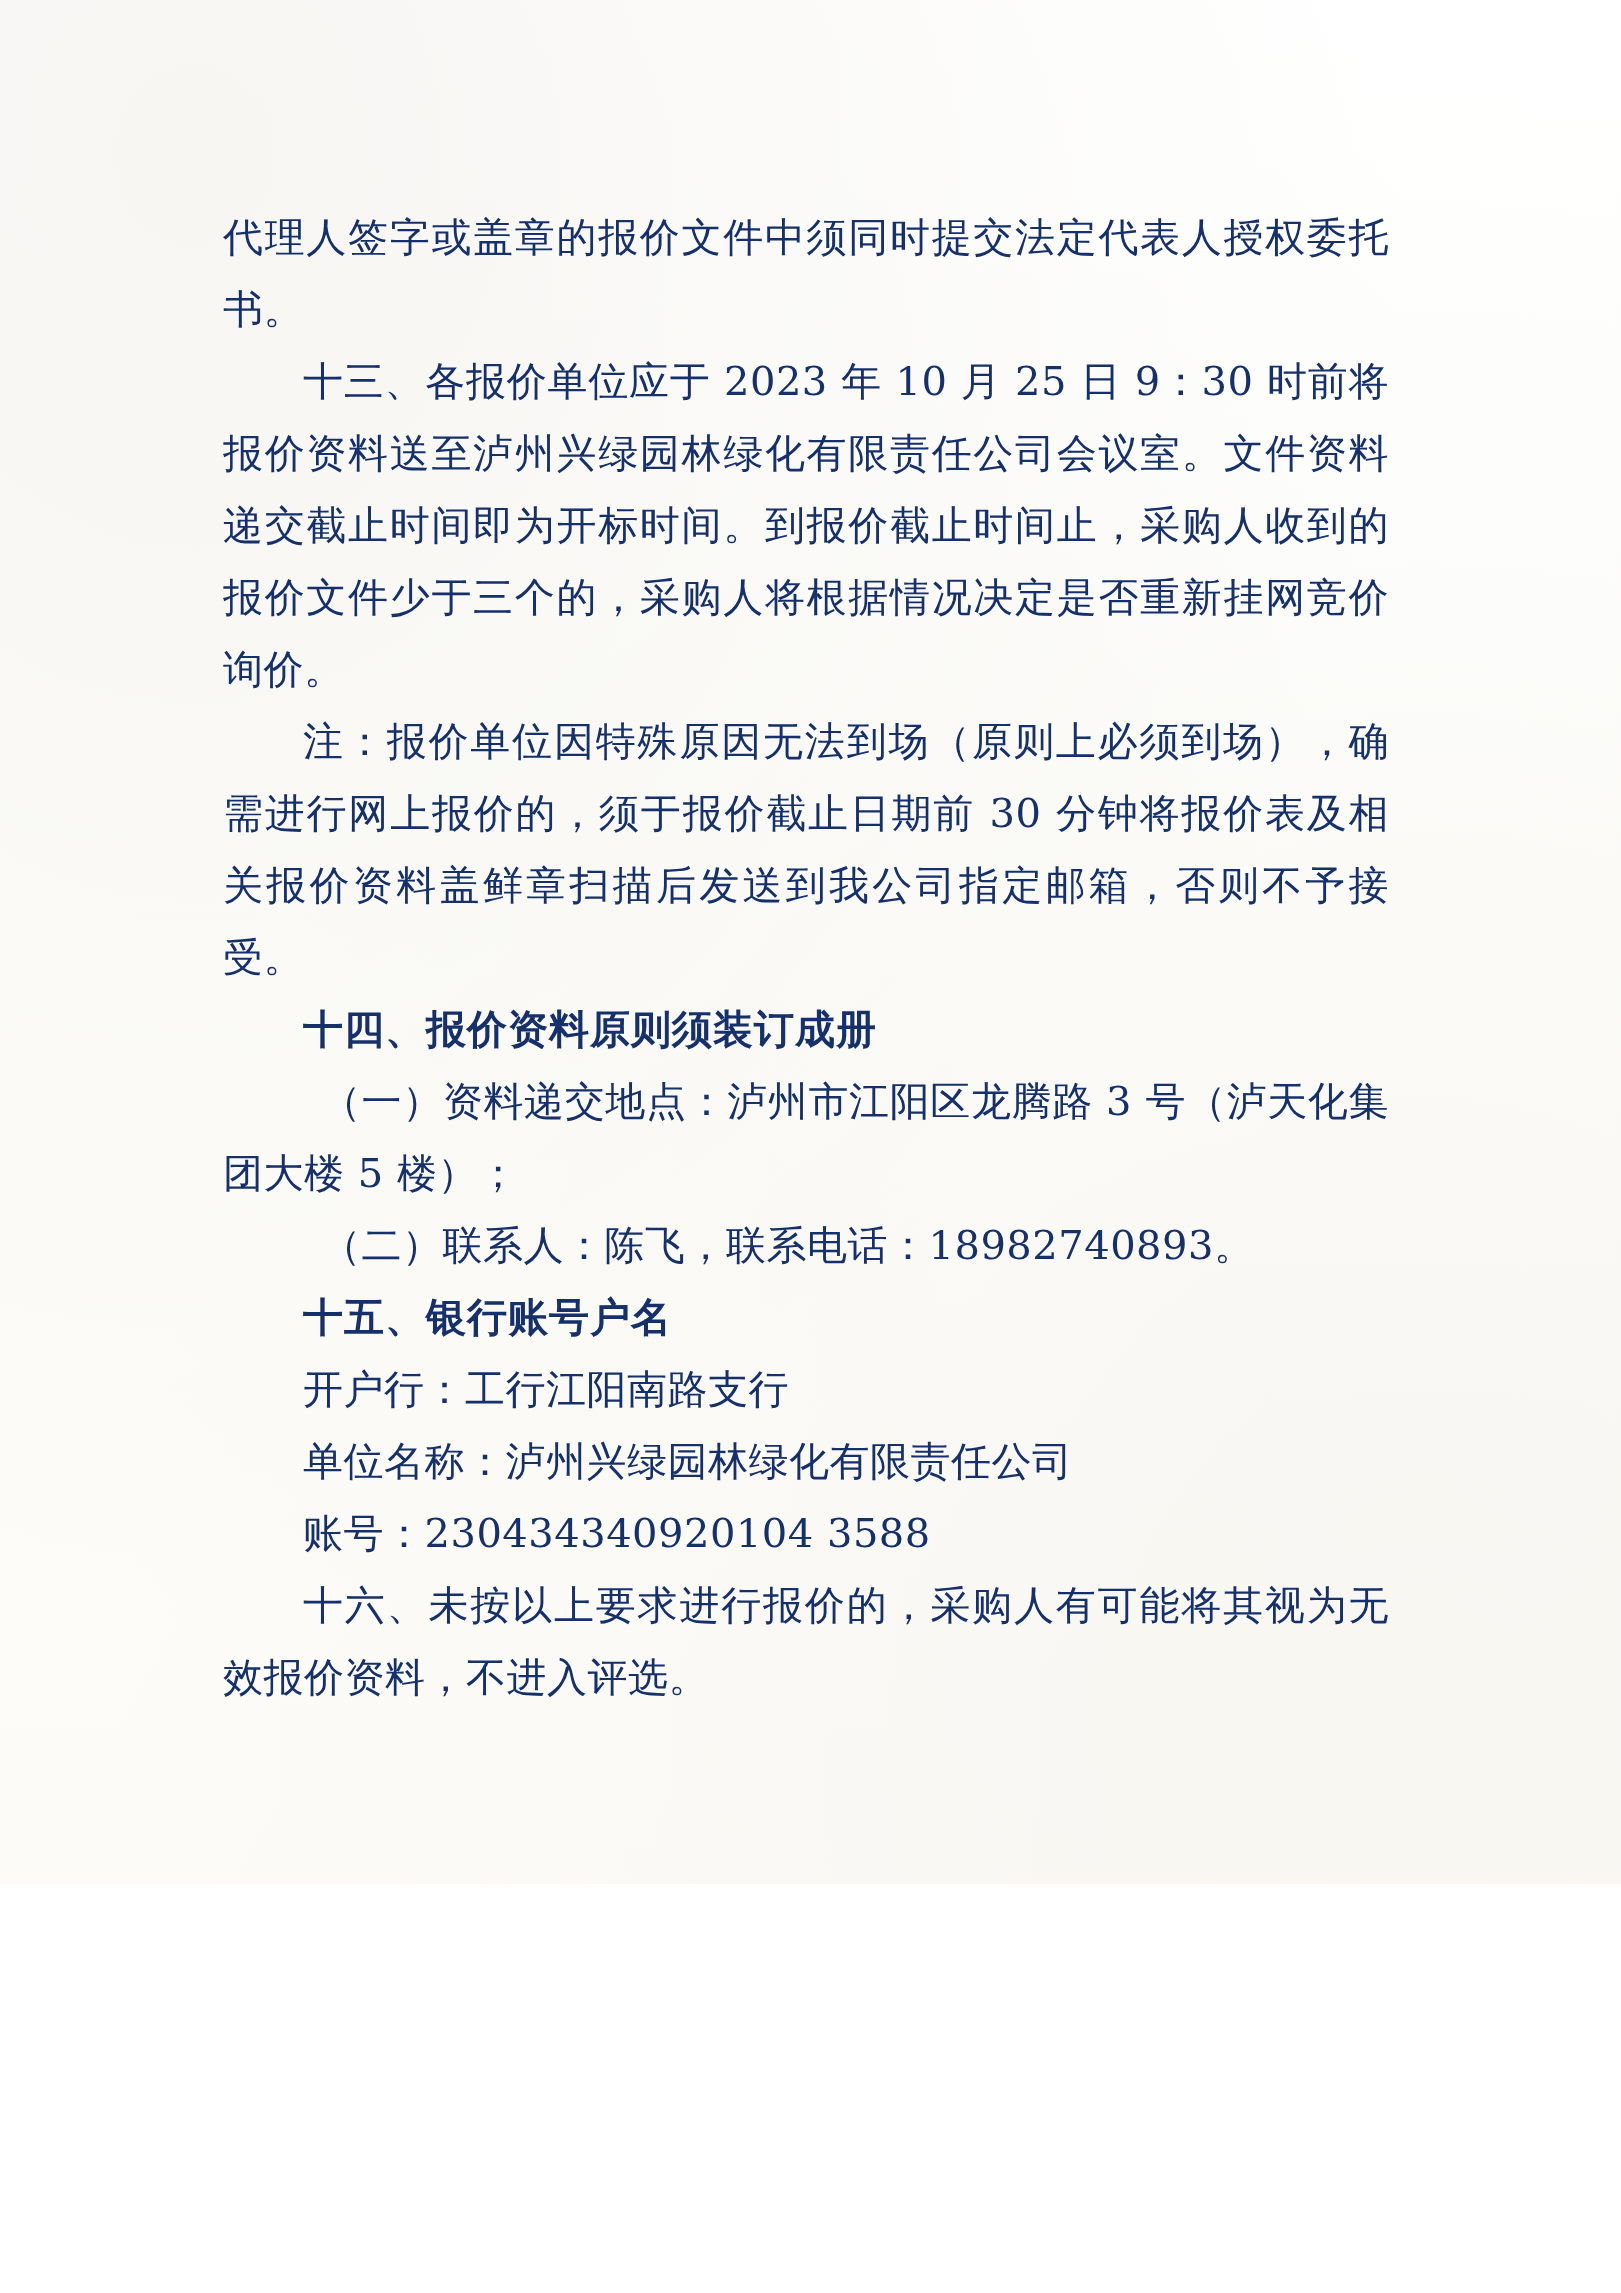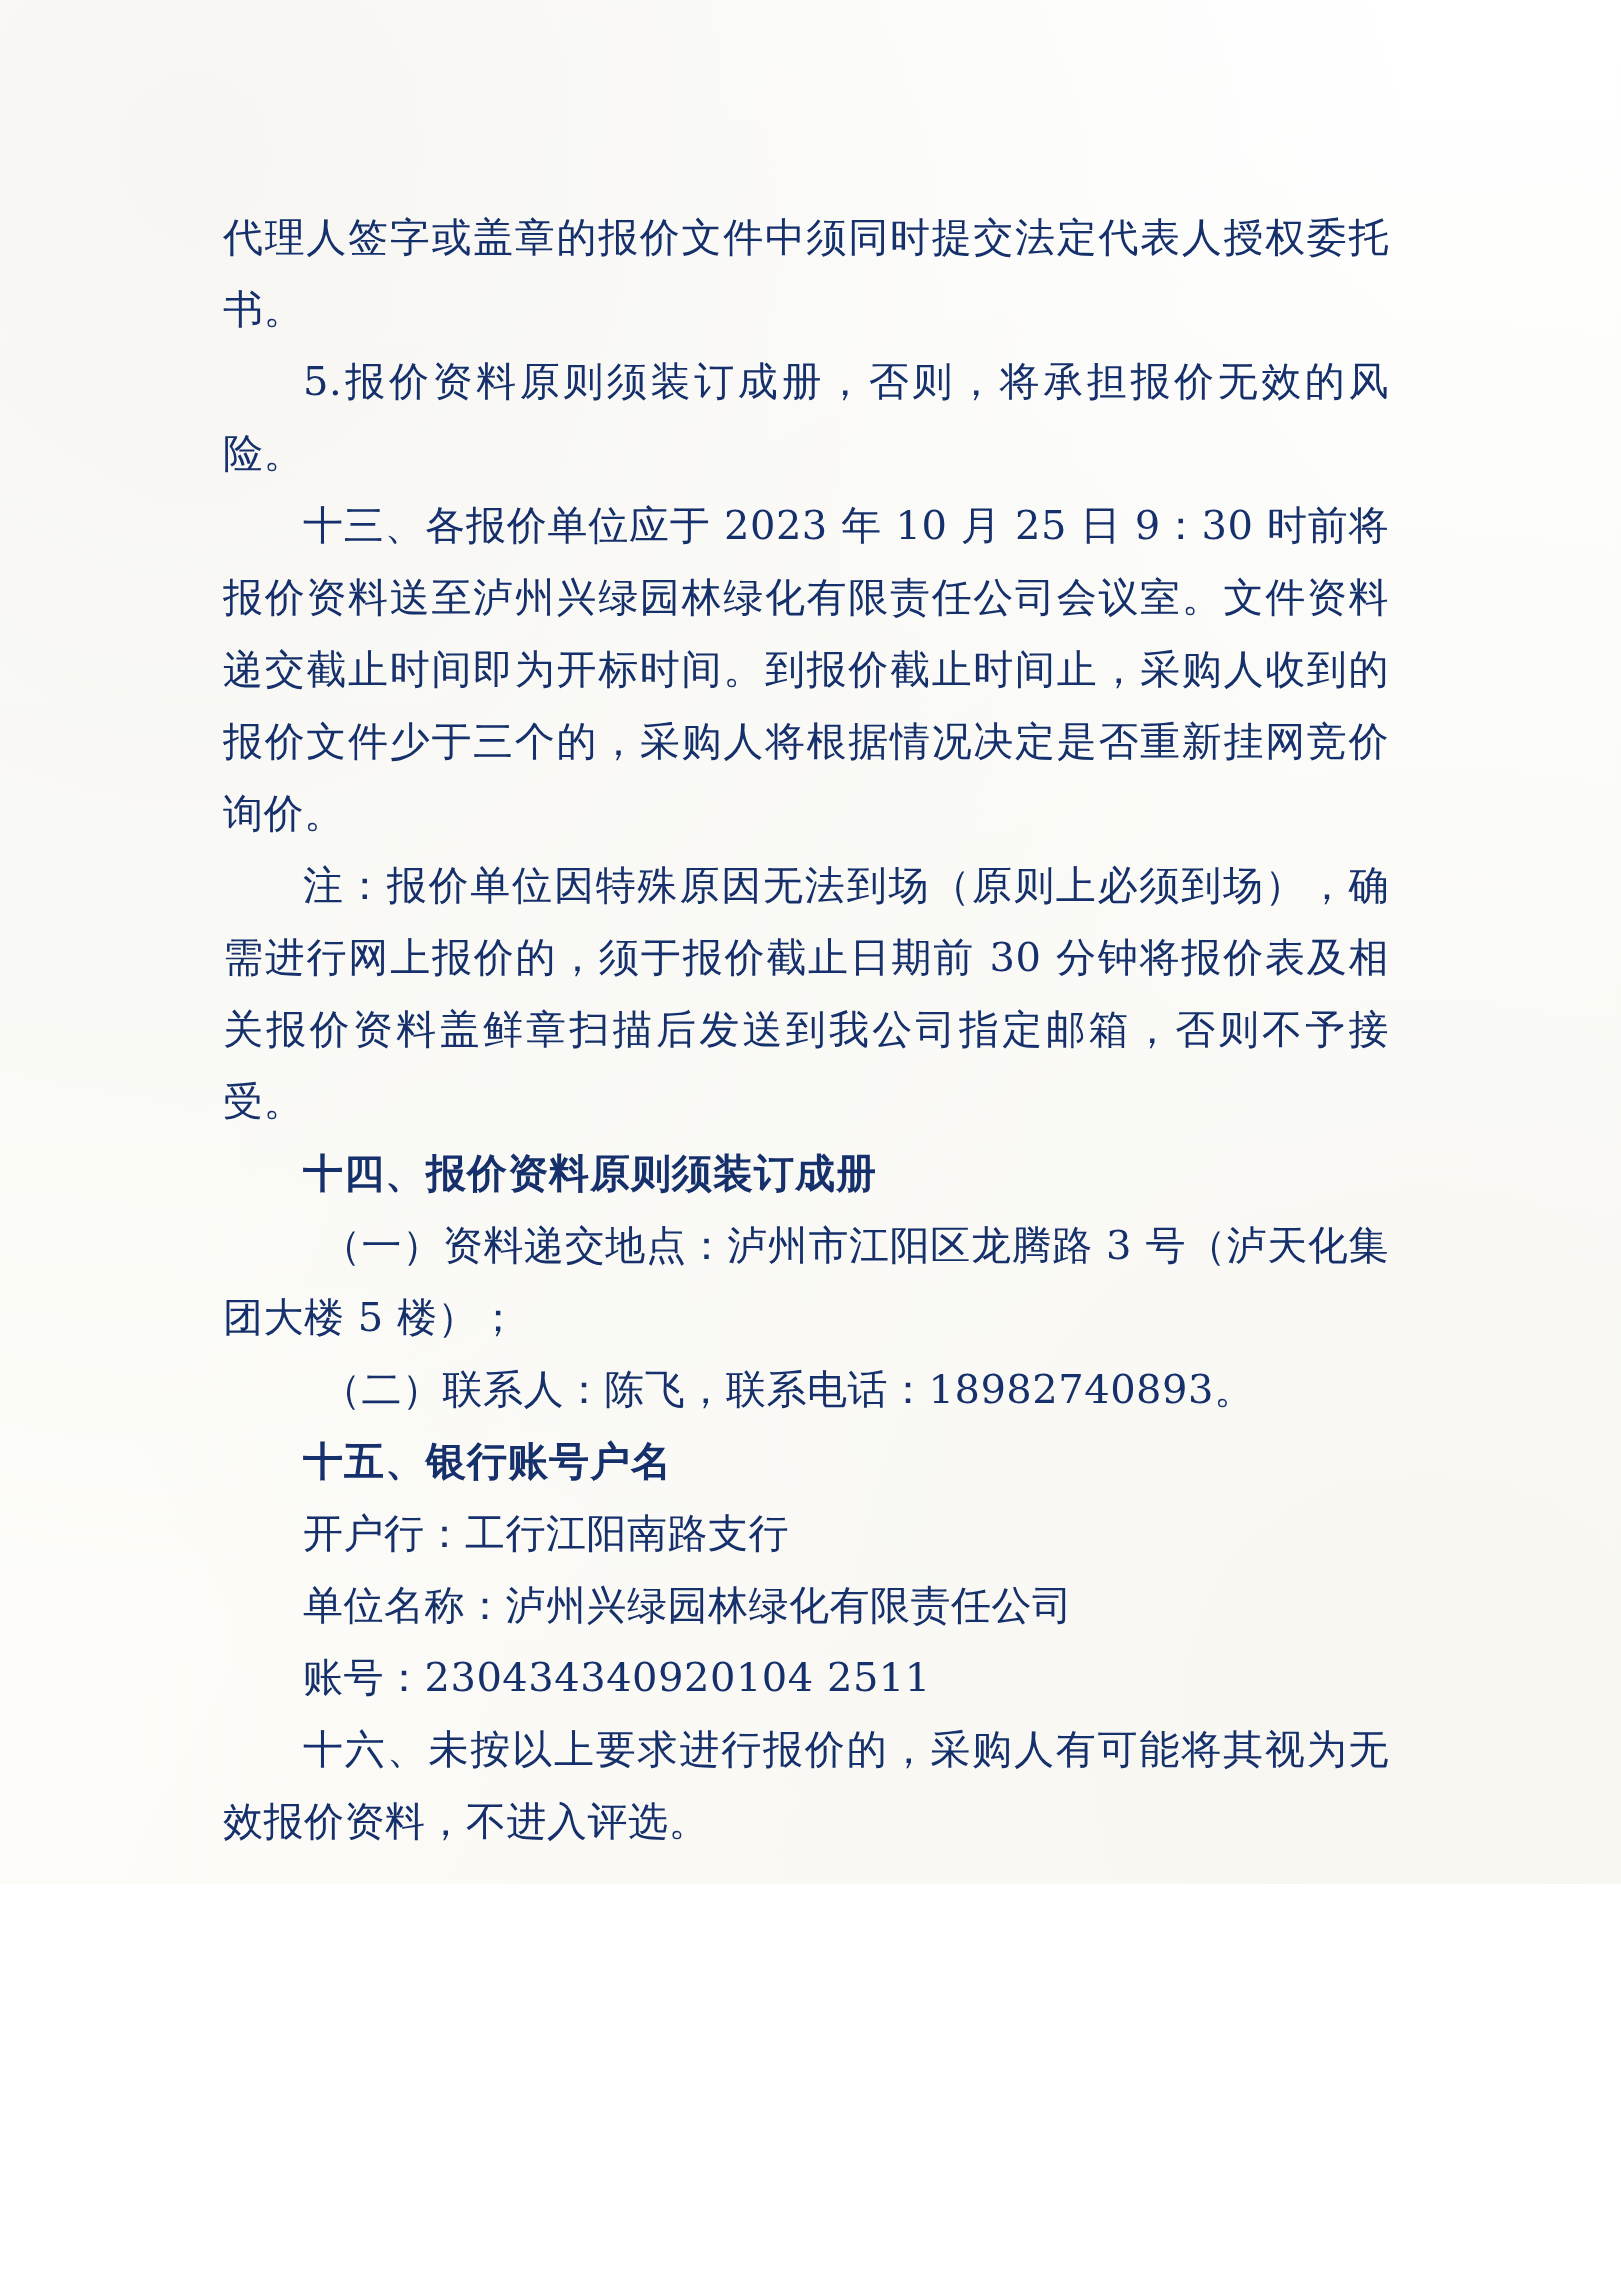--- a/index.html
+++ b/index.html
@@ -82,30 +82,29 @@
   .s5 { left: 1343px; top: 2188px; width: 3.9px; height: 9.8px; }
 </style>
 </head>
 <body>
 
 <div class="page">
   <div class="paper-texture"></div>
 
   <div class="content">
     <p class="blk">代理人签字或盖章的报价文件中须同时提交法定代表人授权委托书。</p>
-    <p class="indent blk">5.报价资料原则须装订成册，否则，将承担报价无效的风险。</p>
     <p class="indent blk">十三、各报价单位应于 2023 年 10 月 25 日 9：30 时前将报价资料送至泸州兴绿园林绿化有限责任公司会议室。文件资料递交截止时间即为开标时间。到报价截止时间止，采购人收到的报价文件少于三个的，采购人将根据情况决定是否重新挂网竞价询价。</p>
     <p class="indent blk">注：报价单位因特殊原因无法到场（原则上必须到场），确需进行网上报价的，须于报价截止日期前 30 分钟将报价表及相关报价资料盖鲜章扫描后发送到我公司指定邮箱，否则不予接受。</p>
     <p class="heading blk">十四、报价资料原则须装订成册</p>
     <p class="sub2 blk">（一）资料递交地点：泸州市江阳区龙腾路 3 号（泸天化集团大楼 5 楼）；</p>
     <p class="sub2 blk">（二）联系人：陈飞，联系电话：18982740893。</p>
     <p class="heading blk">十五、银行账号户名</p>
     <p class="sub blk">开户行：工行江阳南路支行</p>
     <p class="sub blk">单位名称：泸州兴绿园林绿化有限责任公司</p>
-    <p class="sub blk">账号：230434340920104 2511</p>
+    <p class="sub blk">账号：230434340920104 3588</p>
     <p class="indent blk">十六、未按以上要求进行报价的，采购人有可能将其视为无效报价资料，不进入评选。</p>
   </div>
 
   <div class="page-number">6</div>
 
   <div class="speck s1"></div>
   <div class="speck s2"></div>
   <div class="speck s3"></div>
   <div class="speck s4"></div>
   <div class="speck s5"></div>

